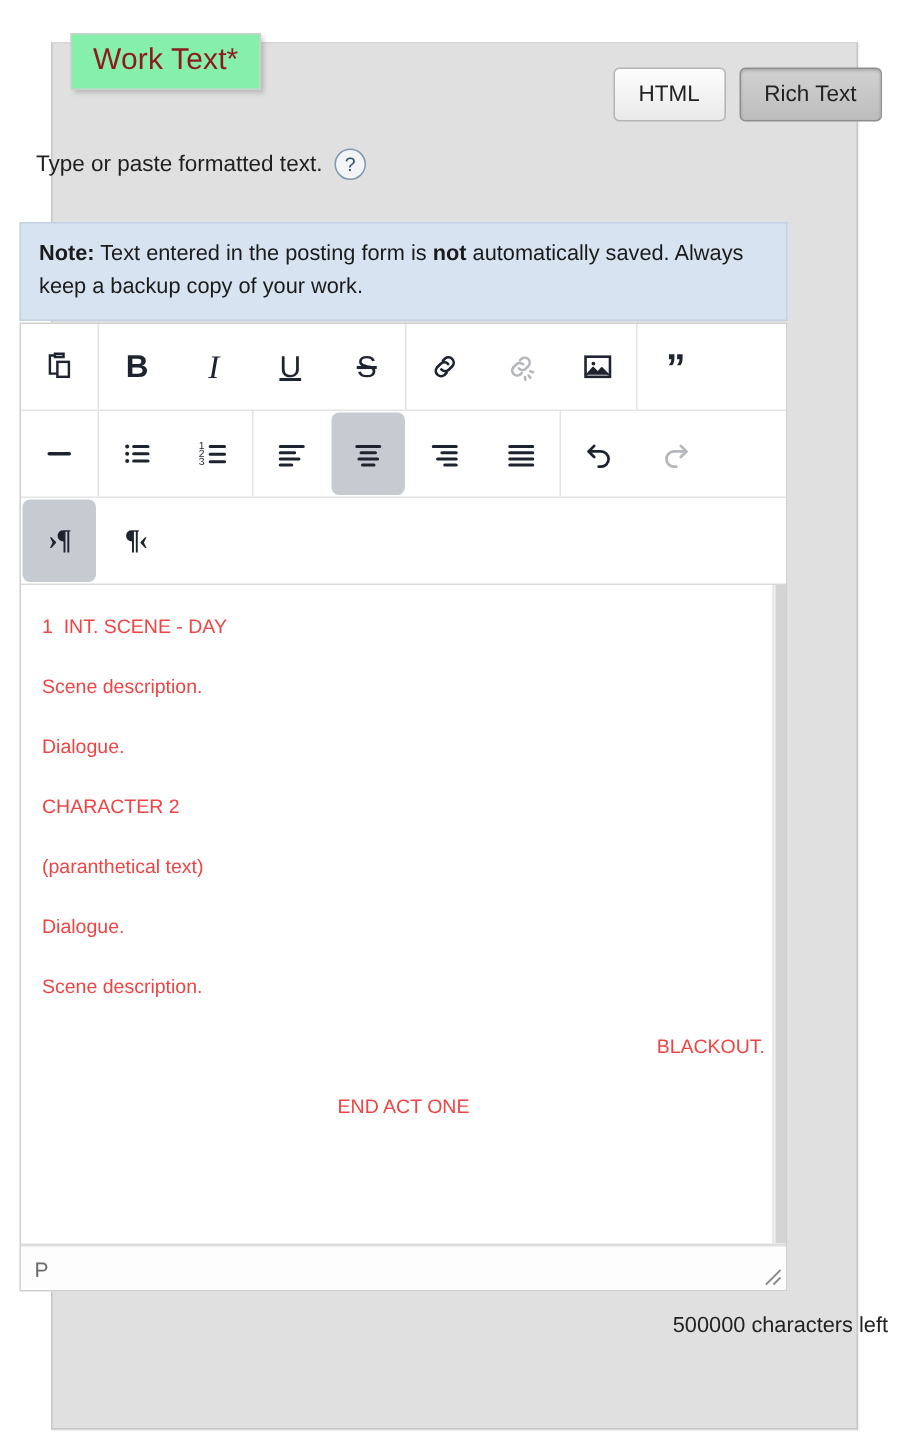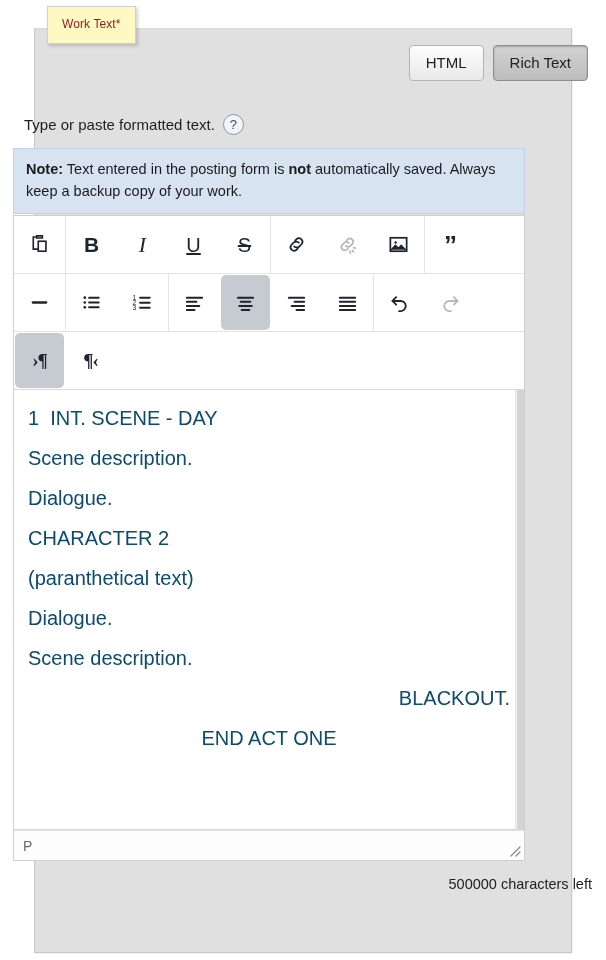--- a/index.html
+++ b/index.html
@@ -18,26 +18,26 @@
     width: 538px; height: 925px;
     background: #e0e0e0;
     border: 1px solid #c6c6c6;
     border-top-color: #d6d6d6;
     box-shadow: 1px 1px 0 rgba(0,0,0,0.05);
   }
 
   
   .legend {
     position: absolute;
-    left: 47px; top: 6px;
+    left: 47px; top: 22px;
     padding: 8px 14px 9px 14px;
-    background: #fef9c3;
+    background: #86efac;
     border: 1px solid #cfcfcf;
     color: #8c1b1b;
-    font-size: 12px;
+    font-size: 20px;
     line-height: 19px;
     letter-spacing: .1px;
     box-shadow: 2px 2px 3px rgba(0,0,0,0.17);
     z-index: 5;
     white-space: nowrap;
   }
 
   
   .mode-row {
     position: absolute;
@@ -63,21 +63,21 @@
   }
   .mode-btn.active {
     background: linear-gradient(#d2d2d2, #bdbdbd);
     border-color: #8e8e8e;
     box-shadow: inset 0 1px 2px rgba(0,0,0,0.22);
   }
 
   
   .instruction {
     position: absolute;
-    left: 24px; top: 114px;
+    left: 24px; top: 99px;
     font-size: 15px;
     color: #1f1f1f;
     display: flex;
     align-items: center;
     gap: 8px;
   }
   .help-icon {
     display: inline-flex;
     align-items: center; justify-content: center;
     width: 21px; height: 21px;
@@ -154,23 +154,23 @@
   .content {
     background: #ffffff;
     padding: 18px 14px 16px 14px;
     height: 440px;
     overflow: hidden;
     position: relative;
     border-bottom: 1px solid #d9d9d9;
   }
   .content p {
     margin: 0 0 20px 0;
-    font-size: 20px;
+    font-size: 13px;
     line-height: 20px;
-    color: #0c4a6e;
+    color: #ef4444;
     white-space: pre;
   }
   .content p.right { text-align: right; }
   .content p.center { text-align: center; }
   .scrollbar {
     position: absolute;
     right: 0; top: 0;
     width: 9px; height: 100%;
     background: #f3f3f3;
     border-left: 1px solid #e4e4e4;

